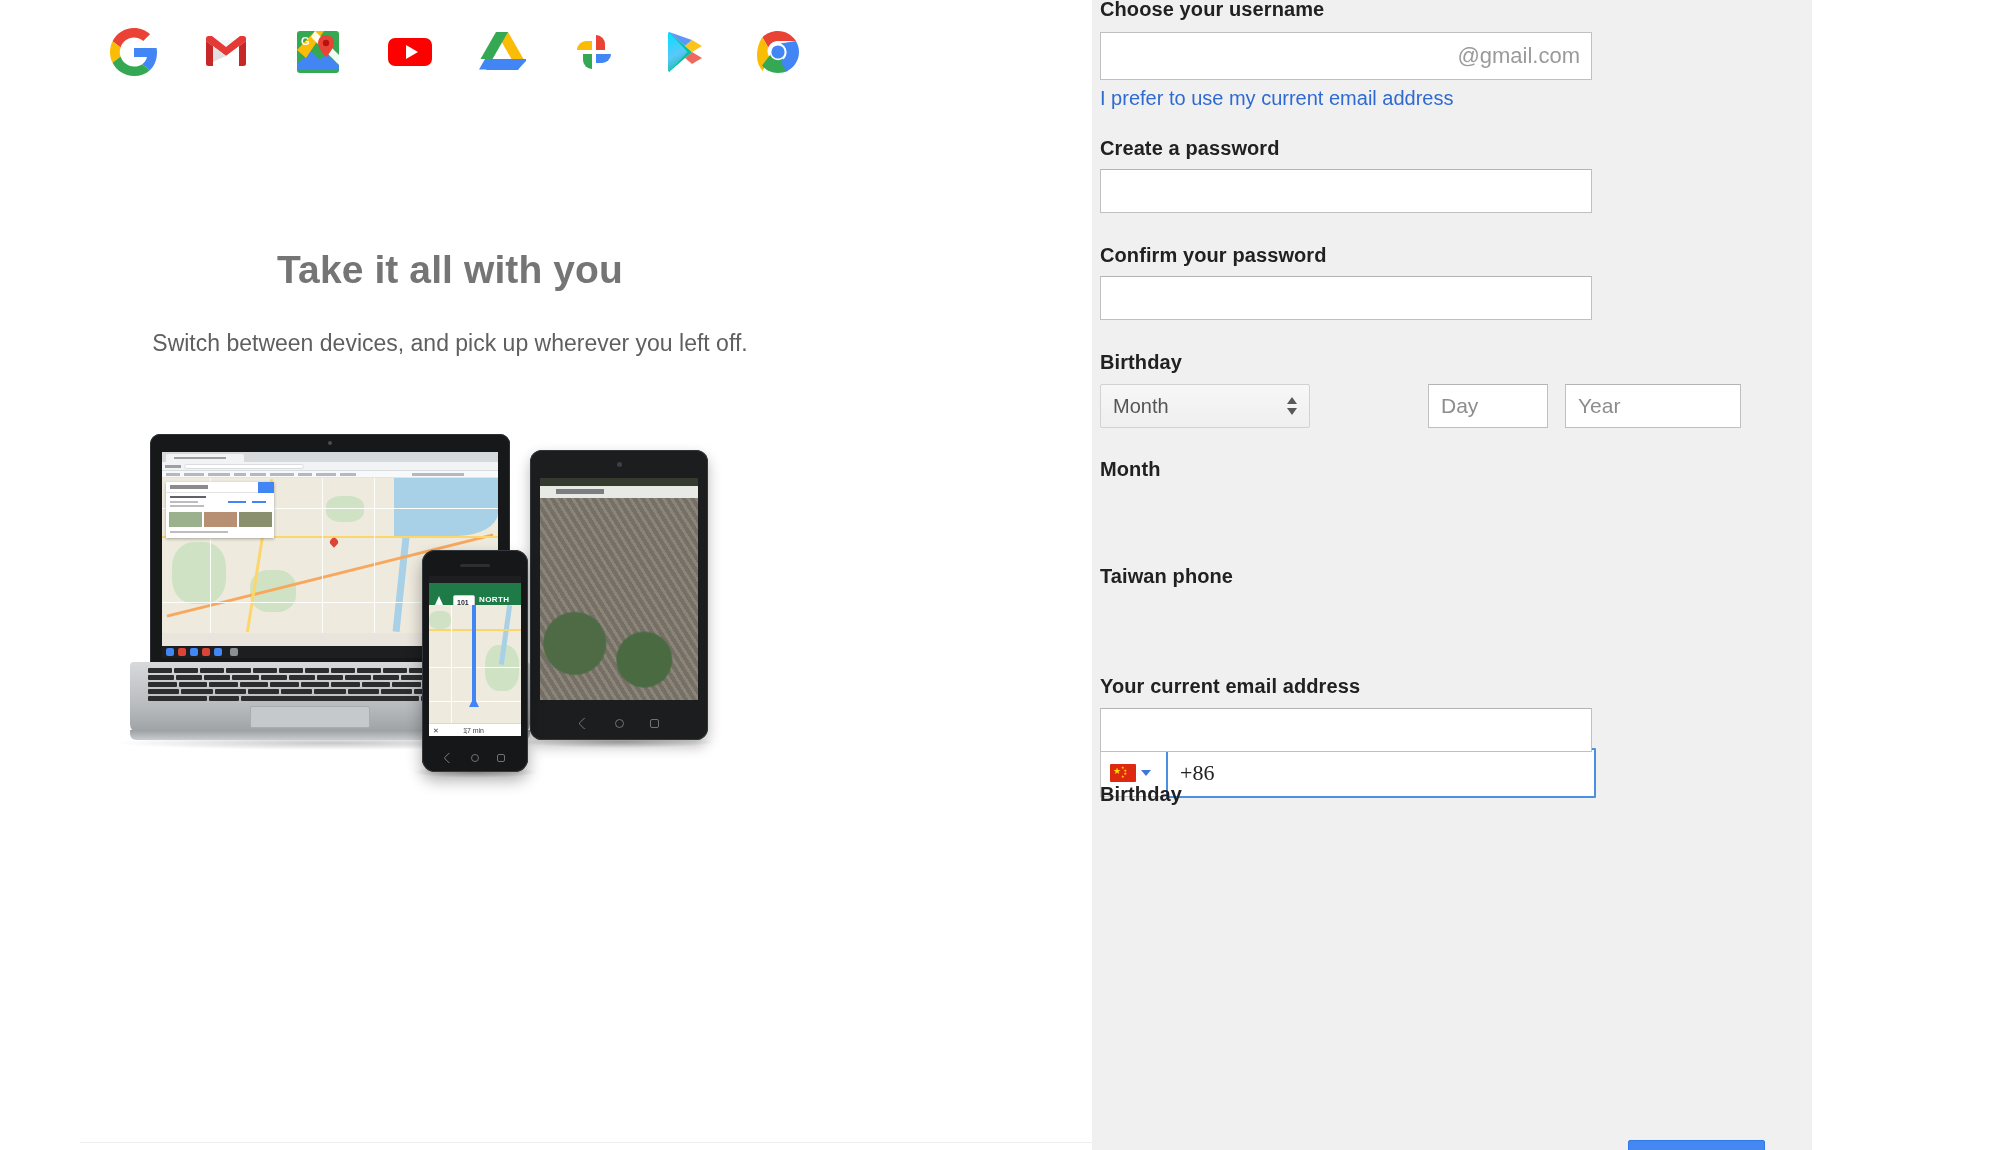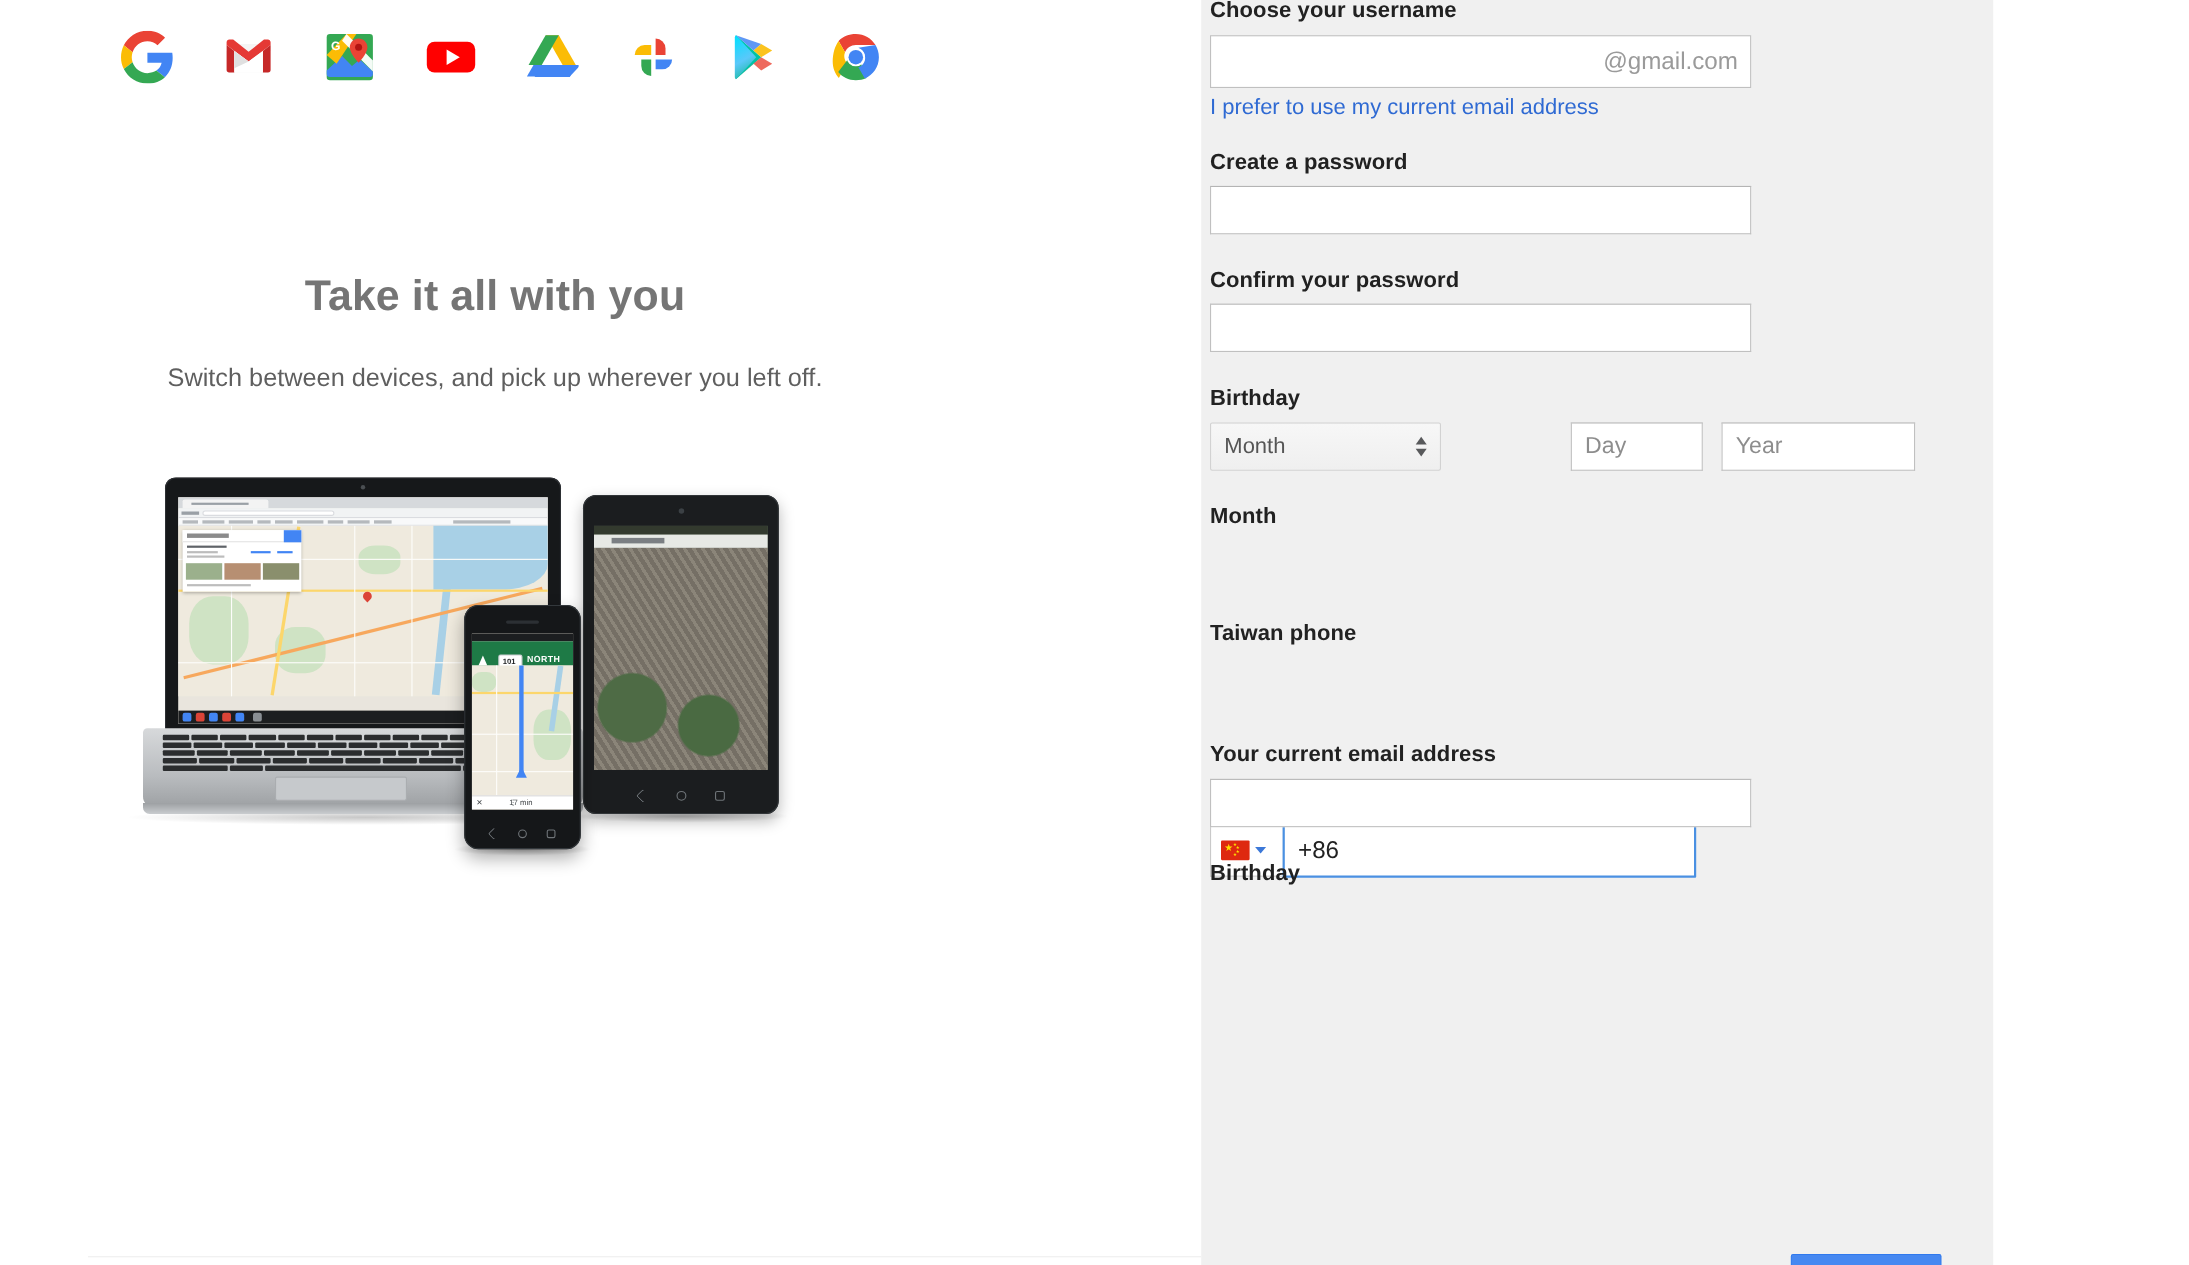--- a/index.html
+++ b/index.html
@@ -225,24 +225,24 @@
   #flag-cn .bigstar { position:absolute; left:3px; top:3px; color:#ffde00; font-size:9px; line-height:9px; }
   #flag-cn .s1 { position:absolute; left:11px; top:1.5px; color:#ffde00; font-size:4px; line-height:4px;}
   #flag-cn .s2 { position:absolute; left:13.5px; top:4.5px; color:#ffde00; font-size:4px; line-height:4px;}
   #flag-cn .s3 { position:absolute; left:13.5px; top:8px; color:#ffde00; font-size:4px; line-height:4px;}
   #flag-cn .s4 { position:absolute; left:11px; top:11px; color:#ffde00; font-size:4px; line-height:4px;}
   #country-caret {
     width:0;height:0; border-left:5px solid transparent; border-right:5px solid transparent;
     border-top:6px solid #3c78d8; display:block;
   }
   #phone-input {
-    position:absolute; left:66px; top:-1px; width:376px; height:50px;
+    position:absolute; left:66px; top:-1px; width:430px; height:50px;
     background:#ffffff; border:2px solid #4a90e2; border-radius:1px;
     font-size:22px; color:#222; padding:0 12px; outline:none;
-    font-family:Liberation Sans, sans-serif;
+    font-family:Liberation Serif, serif;
   }
 
   #next-button {
     position:absolute; left:536px; top:1140px; width:137px; height:42px;
     background:#4688f1; border:1px solid #3079ed; border-radius:2px;
     color:#ffffff; font-size:20px; font-weight:700;
     display:flex; align-items:center; justify-content:center;
     cursor:pointer;
   }
 </style>

